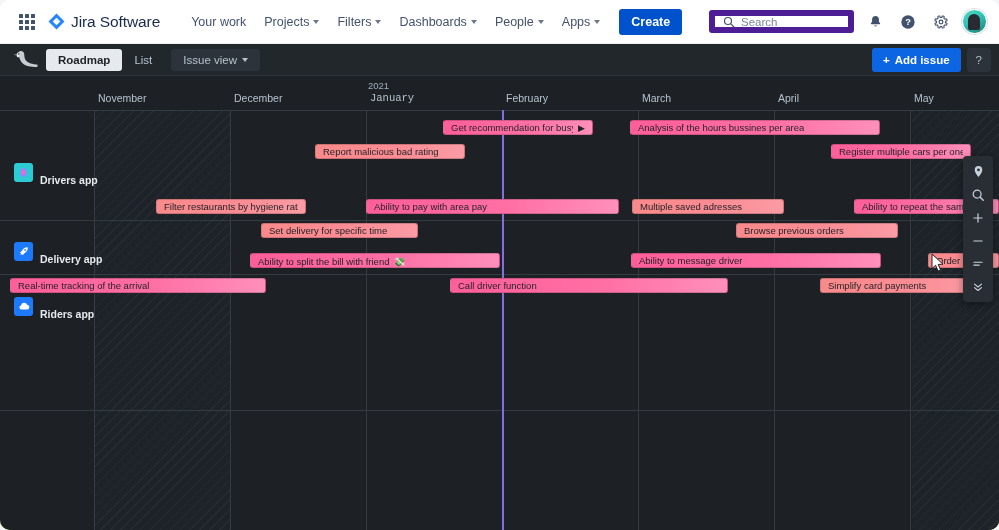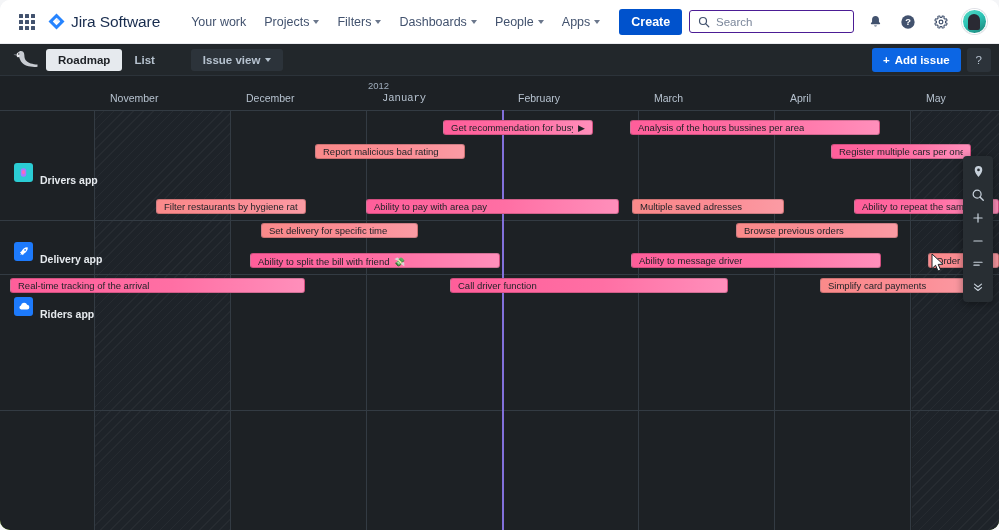--- a/index.html
+++ b/index.html
@@ -98,23 +98,23 @@
     cursor: pointer;
     font-family: inherit;
   }
   .topnav-right {
     margin-left: auto;
     display: flex;
     align-items: center;
     gap: 9px;
   }
   .searchbox {
-    width: 165px;
+    width: 145px;
     height: 23px;
-    border: 1px solid #4c1d95;
+    border: 6px solid #4c1d95;
     border-radius: 3px;
     display: flex;
     align-items: center;
     gap: 6px;
     padding: 0 8px;
     box-sizing: border-box;
     background:#fff;
     cursor: text;
   }
   .searchbox .ph {
@@ -168,21 +168,21 @@
     border-bottom: 1px solid #2c333a;
   }
   .swan { width: 30px; height: 24px; margin-right: 4px; flex:0 0 auto;}
   .seg {
     font-size: 11.5px;
     color: #b6c2cf;
     padding: 5px 12px;
     border-radius: 3px;
     cursor: pointer;
     white-space: nowrap;
-    display:flex; align-items:center; gap:5px;font-weight:bold;
+    display:flex; align-items:center; gap:5px;
   }
   .seg.sel {
     background: #e6eaee;
     color: #1d2125;
     font-weight: bold;
   }
   .seg .caret-light {
     width: 0; height: 0;
     border-left: 3.5px solid transparent;
     border-right: 3.5px solid transparent;
@@ -226,21 +226,20 @@
     font-size:9.5px;
     color:#9fadbc;
     top:4px;
   }
   .monthlbl {
     position:absolute;
     font-size:10.5px;
     color:#b6c2cf;
     top:16px;
     white-space:nowrap;
-    margin-left:12px;
   }
 
   
   .grid {
     position:absolute;
     left:0; top:66px;
     width:999px; height:420px;
     background:#1d2125;
     overflow:hidden;
   }
@@ -450,36 +449,36 @@
         <path d="M8 6 C6 7 5 10 7 12 C8 13 10 12 10 10 C10 8 9 7 8 6 Z" fill="#e8eaee"></path>
         <circle cx="9" cy="8" r="0.9" fill="#1d2125"></circle>
         <path d="M5 8 L2 9 L5 10 Z" fill="#8a9099"></path>
       </svg>
       <div class="seg sel">
         <span>Roadmap</span>
       </div>
       <div class="seg">
         <span>List</span>
       </div>
-      <div class="seg" style="margin-left:24px;background:#2c333a;">
+      <div class="seg" style="margin-left:7px;background:#2c333a;">
         <span>Issue view</span>
         <span class="caret-light"></span>
       </div>
 
       <div class="boardbar-right">
         <button class="add-issue">
           <span>+</span>
           <span>Add issue</span>
         </button>
         <button class="dark-btn" style="padding:6px 9px;">?</button>
       </div>
     </div>
 
     <div class="monthhdr">
-      <div class="yearlbl" style="left:368px;">2012</div>
+      <div class="yearlbl" style="left:368px;">2021</div>
       <div id="month-labels">
           <div class="monthlbl" style="left: 98px;">November</div>
           <div class="monthlbl" style="left: 234px;">December</div>
           <div class="monthlbl" style="left: 370px; font-family: Liberation Mono, monospace;">January</div>
           <div class="monthlbl" style="left: 506px;">February</div>
           <div class="monthlbl" style="left: 642px;">March</div>
           <div class="monthlbl" style="left: 778px;">April</div>
           <div class="monthlbl" style="left: 914px;">May</div>
         </div>
     </div>
@@ -572,21 +571,21 @@
           <div class="bar pink" style="left: 250px; width: 250px; top: 143px; align-items: flex-end;">
             <span class="lbl">Ability to split the bill with friend</span>
             <span class="tag">💸</span>
           </div>
           <div class="bar pink" style="left: 631px; width: 250px; top: 143px;">
             <span class="lbl">Ability to message driver</span>
           </div>
           <div class="bar salmon" style="left: 928px; width: 71px; top: 143px;">
             <span class="lbl">Order latest ride</span>
           </div>
-          <div class="bar pink" style="left: 10px; width: 295px; top: 168px;">
+          <div class="bar pink" style="left: 10px; width: 256px; top: 168px;">
             <span class="lbl">Real-time tracking of the arrival</span>
           </div>
           <div class="bar pink" style="left: 450px; width: 278px; top: 168px;">
             <span class="lbl">Call driver function</span>
           </div>
           <div class="bar salmon" style="left: 820px; width: 158px; top: 168px;">
             <span class="lbl">Simplify card payments</span>
           </div>
         </div>
 

